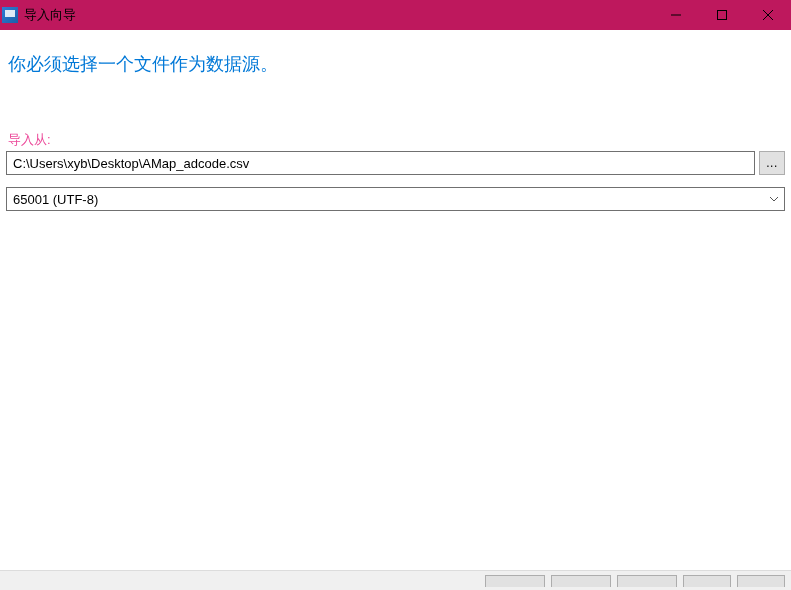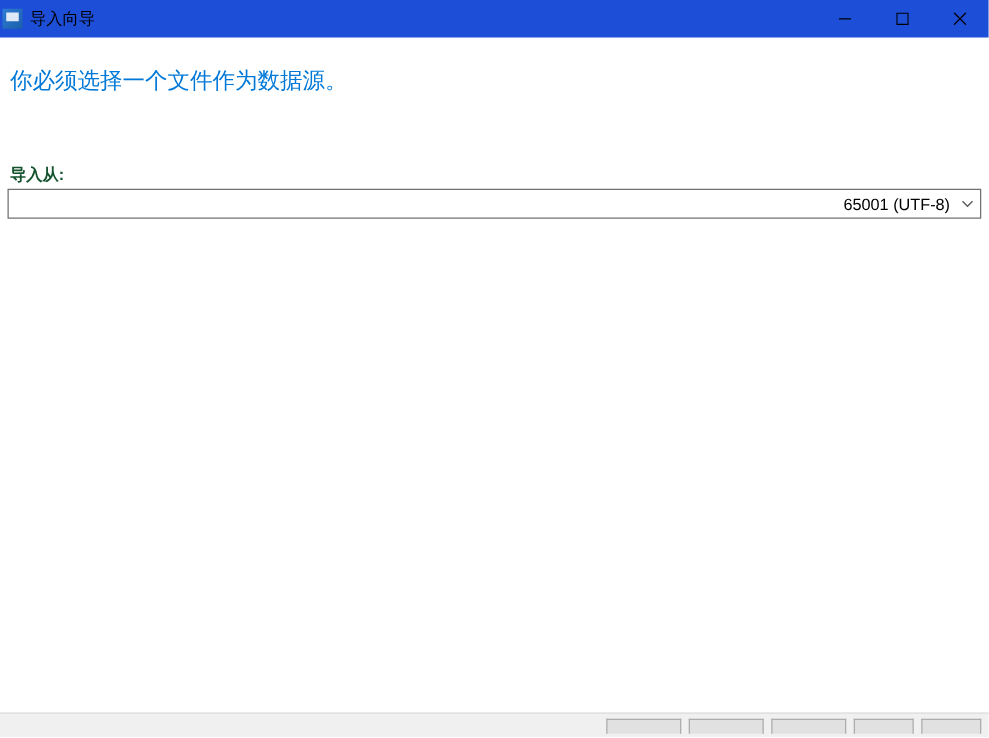--- a/index.html
+++ b/index.html
@@ -14,21 +14,21 @@
       width: 791px;
       height: 590px;
       overflow: hidden;
       position: relative;
     }
     .titlebar {
       height: 30px;
       display: flex;
       align-items: center;
       padding: 0 0 0 0;
-      background: #1d4ed8;
+      background: #be185d;
     }
     .titlebar-icon {
       width: 16px;
       height: 16px;
       margin-left: 2px;
       margin-right: 6px;
       display: inline-block;
       background: linear-gradient(135deg, #2e7cd6 0%, #1b5fa8 100%);
       position: relative;
     }
@@ -72,24 +72,23 @@
     }
     .heading {
       color: #0078d7;
       font-size: 18px;
       font-weight: 400;
       margin-bottom: 55px;
       padding-left: 2px;
     }
     .field-label {
       font-size: 13px;
-      color: #14532d;
+      color: #ec4899;
       margin-bottom: 2px;
       padding-left: 2px;
-      font-weight: bold;
     }
     .field-row {
       display: flex;
       align-items: stretch;
       margin-bottom: 12px;
       gap: 4px;
     }
     .text-input {
       flex: 1;
       border: 1px solid #707070;
@@ -120,21 +119,20 @@
       width: 100%;
       border: 1px solid #707070;
       padding: 3px 24px 3px 6px;
       font-size: 13px;
       font-family: inherit;
       height: 24px;
       background: #fff;
       appearance: none;
       -webkit-appearance: none;
       color: #000;
-      text-align: right;
     }
     .select-chevron {
       position: absolute;
       right: 6px;
       top: 50%;
       transform: translateY(-50%);
       pointer-events: none;
     }
     .select-chevron svg {
       width: 10px;
@@ -190,20 +188,24 @@
           <line x1="10" y1="0" x2="0" y2="10"></line>
         </svg>
     </div>
   </div>
 </div>
 
 <div class="content">
   <div class="heading">你必须选择一个文件作为数据源。</div>
 
   <div class="field-label">导入从:</div>
+  <div class="field-row">
+    <input type="text" class="text-input" value="C:\Users\xyb\Desktop\AMap_adcode.csv" style="">
+    <button class="browse-btn">...</button>
+  </div>
 
   <div class="field-row">
     <div class="select-wrapper">
       <input type="text" class="select-input" readonly="" value="65001 (UTF-8)" style="">
       <span class="select-chevron">
         <svg viewBox="0 0 10 6">
             <path d="M1 1 L5 5 L9 1" stroke="#555" stroke-width="1" fill="none"></path>
           </svg>
       </span>
     </div>

